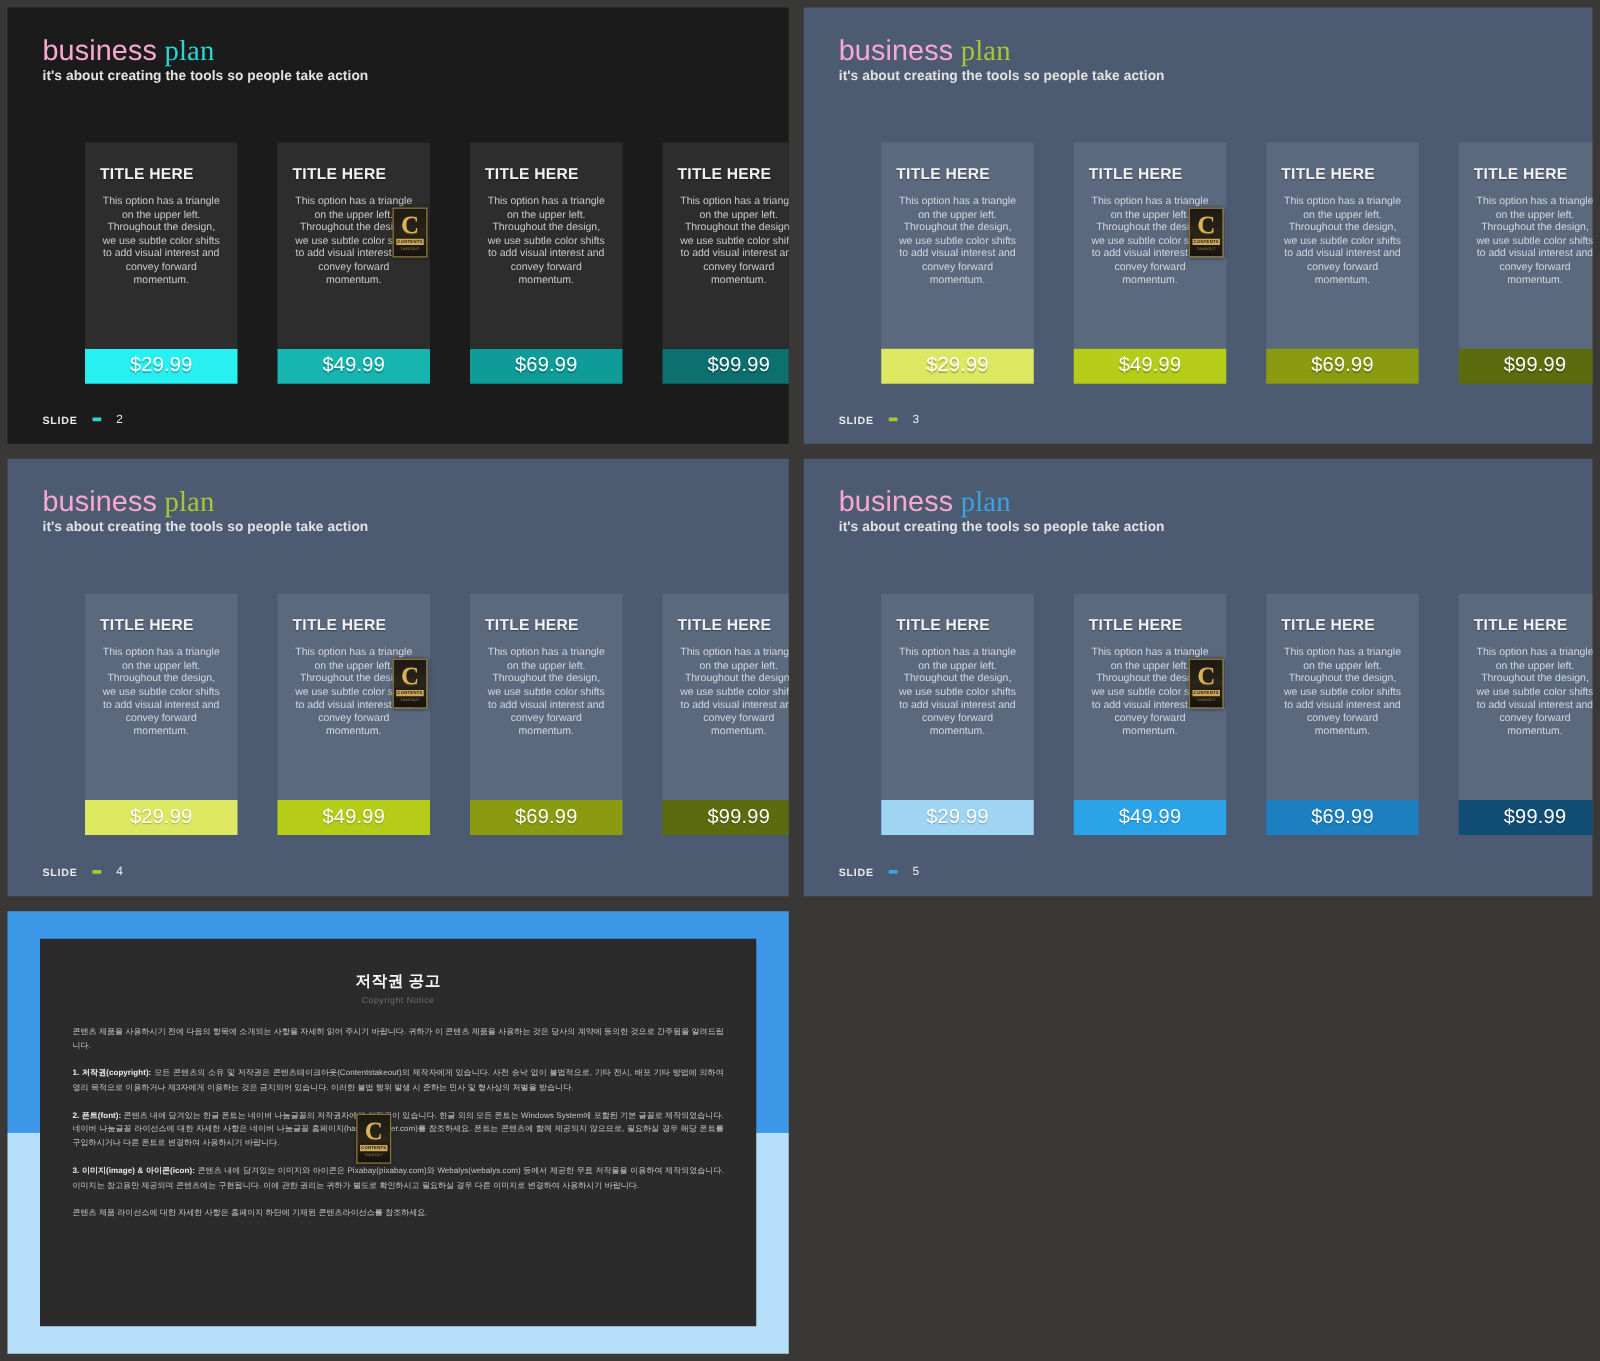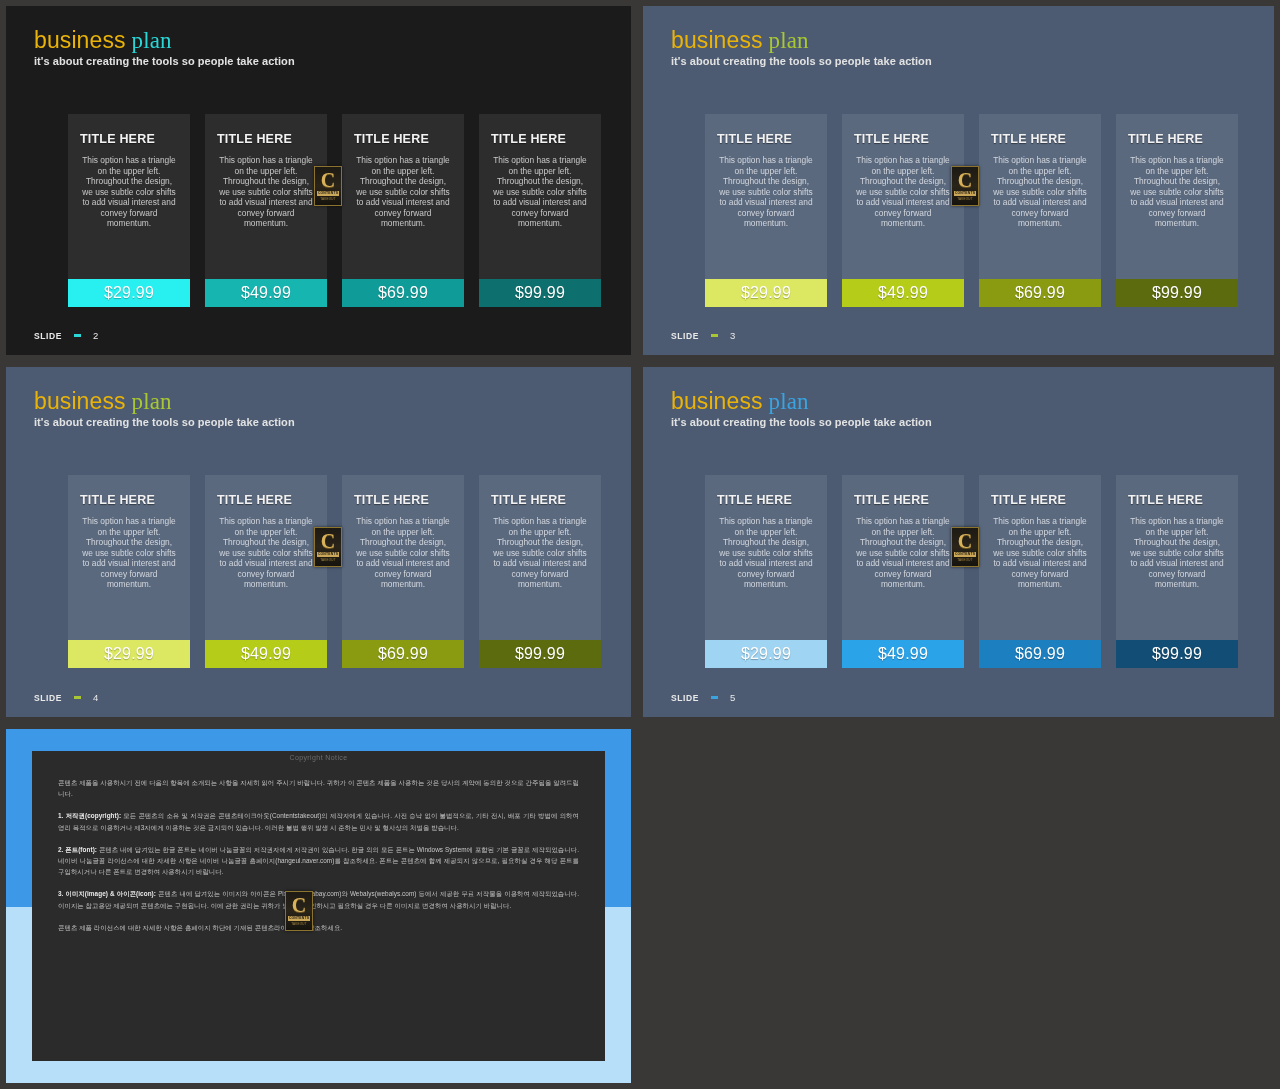--- a/index.html
+++ b/index.html
@@ -50,38 +50,38 @@
     left: 28px;
     top: 22px;
   }
   .brand {
     font-size: 23px;
     font-weight: 400;
     letter-spacing: .1px;
     line-height: 1.05;
     white-space: nowrap;
   }
-  .brand .word1 { color: #eab308; }
+  .brand .word1 { color: #f9a8d4; }
   .brand .word2 { margin-left: 6px; font-family: Liberation Serif, serif; }
   .tagline {
     margin-top: 2px;
     font-size: 11px;
     color: #e2e2e2;
     letter-spacing: .05px;
     white-space: nowrap;
     font-weight: bold;
   }
 
   
   .cards {
     position: absolute;
     left: 62px;
     top: 108px;
     display: flex;
-    gap: 15px;
+    gap: 32px;
     justify-content: space-between;
   }
   .card {
     width: 122px;
     display: flex;
     flex-direction: column;
   }
   .card-body {
     height: 165px;
     padding: 0;
@@ -439,20 +439,21 @@
         <span>SLIDE</span>
         <span class="dash" style="background: rgb(58, 163, 224);"></span>
         <span class="num">5</span>
       </div>
     </div>
   </div>
 
   <div class="slide-cell notice-cell">
     <div class="notice-frame">
       <div class="notice-inner">
+        <div class="notice-title">저작권 공고</div>
         <div class="notice-sub">Copyright Notice</div>
         <div class="notice-body">
             <p class="notice-p">콘텐츠 제품을 사용하시기 전에 다음의 항목에 소개되는 사항을 자세히 읽어 주시기 바랍니다. 귀하가 이 콘텐츠 제품을 사용하는 것은 당사의 계약에 동의한 것으로 간주됨을 알려드립니다.</p>
             <p class="notice-p"><b>1. 저작권(copyright): </b>모든 콘텐츠의 소유 및 저작권은 콘텐츠테이크아웃(Contentstakeout)의 제작자에게 있습니다. 사전 승낙 없이 불법적으로, 기타 전시, 배포 기타 방법에 의하여 영리 목적으로 이용하거나 제3자에게 이용하는 것은 금지되어 있습니다. 이러한 불법 행위 발생 시 준하는 민사 및 형사상의 처벌을 받습니다.</p>
             <p class="notice-p"><b>2. 폰트(font): </b>콘텐츠 내에 담겨있는 한글 폰트는 네이버 나눔글꼴의 저작권자에게 저작권이 있습니다. 한글 외의 모든 폰트는 Windows System에 포함된 기본 글꼴로 제작되었습니다. 네이버 나눔글꼴 라이선스에 대한 자세한 사항은 네이버 나눔글꼴 홈페이지(hangeul.naver.com)를 참조하세요. 폰트는 콘텐츠에 함께 제공되지 않으므로, 필요하실 경우 해당 폰트를 구입하시거나 다른 폰트로 변경하여 사용하시기 바랍니다.</p>
             <p class="notice-p"><b>3. 이미지(image) &amp; 아이콘(icon): </b>콘텐츠 내에 담겨있는 이미지와 아이콘은 Pixabay(pixabay.com)와 Webalys(webalys.com) 등에서 제공한 무료 저작물을 이용하여 제작되었습니다. 이미지는 참고용만 제공되며 콘텐츠에는 구현됩니다. 이에 관한 권리는 귀하가 별도로 확인하시고 필요하실 경우 다른 이미지로 변경하여 사용하시기 바랍니다.</p>
             <p class="notice-p">콘텐츠 제품 라이선스에 대한 자세한 사항은 홈페이지 하단에 기재된 콘텐츠라이선스를 참조하세요.</p>
           </div>
       </div>
       <div class="watermark" style="left:279px; top:162px;">

